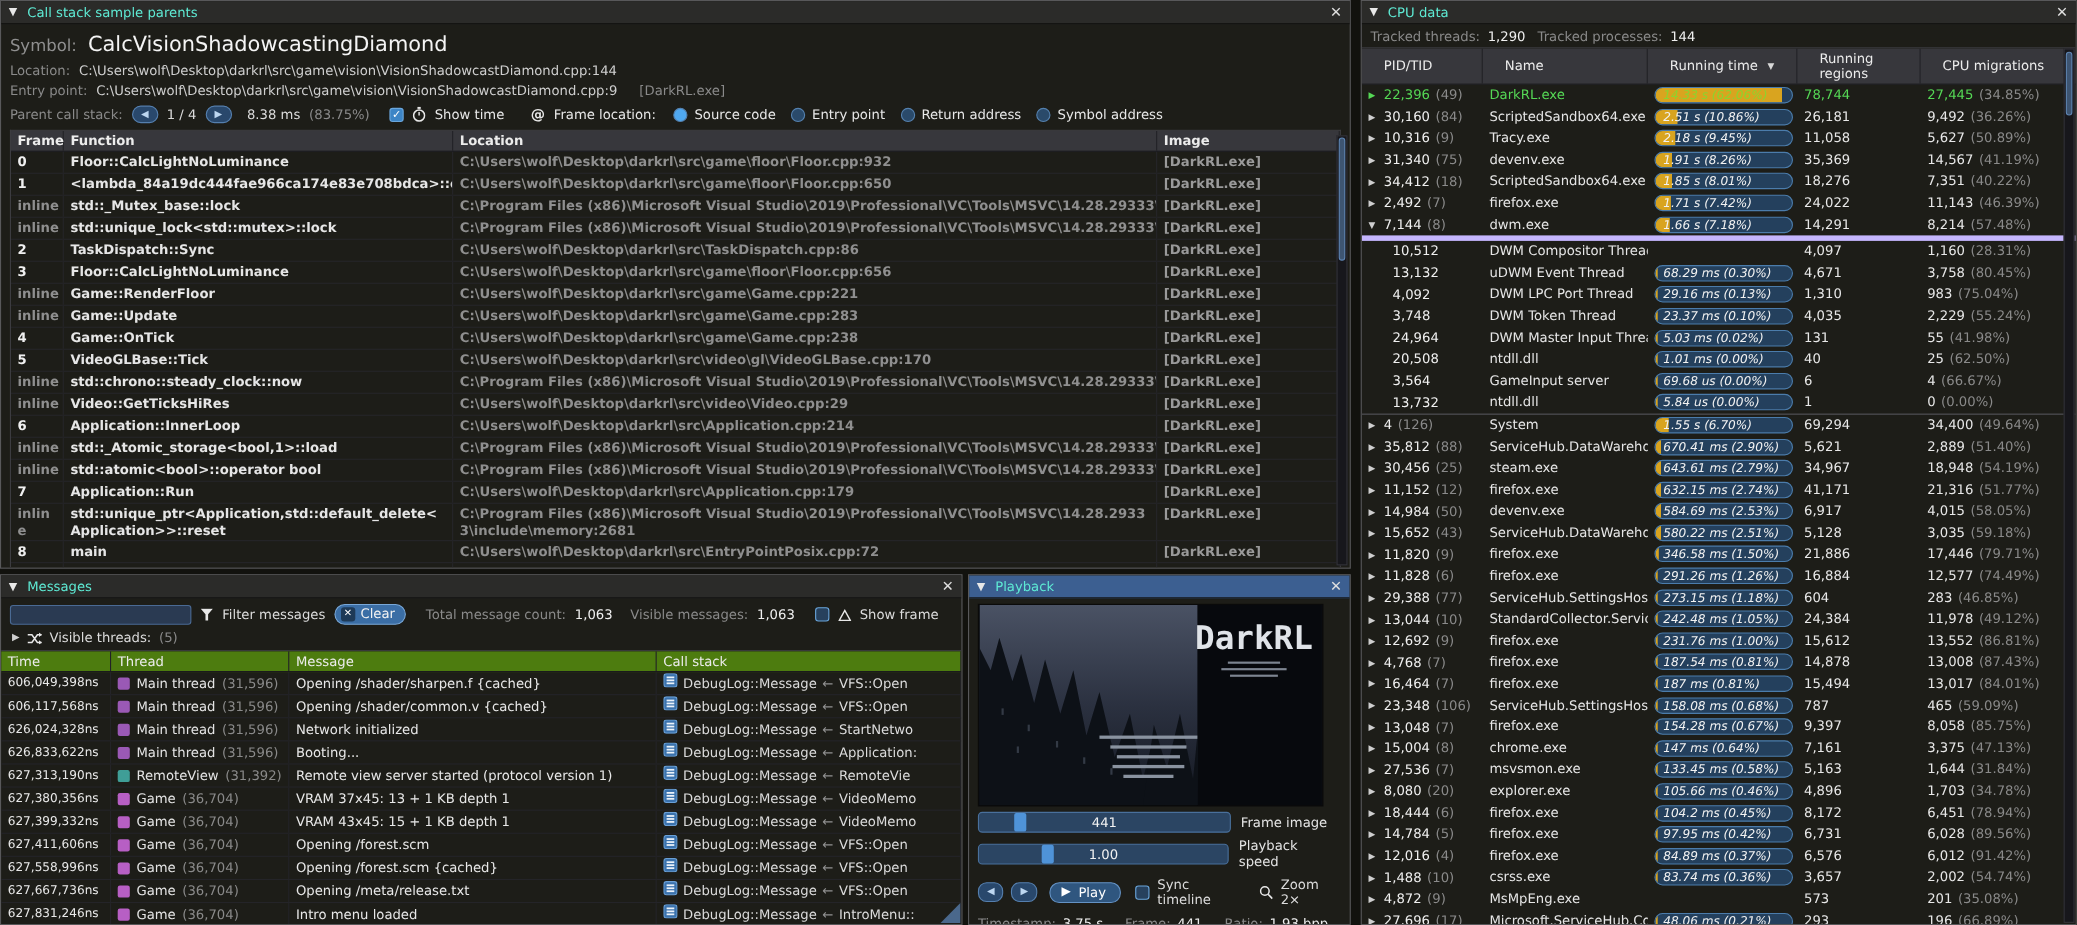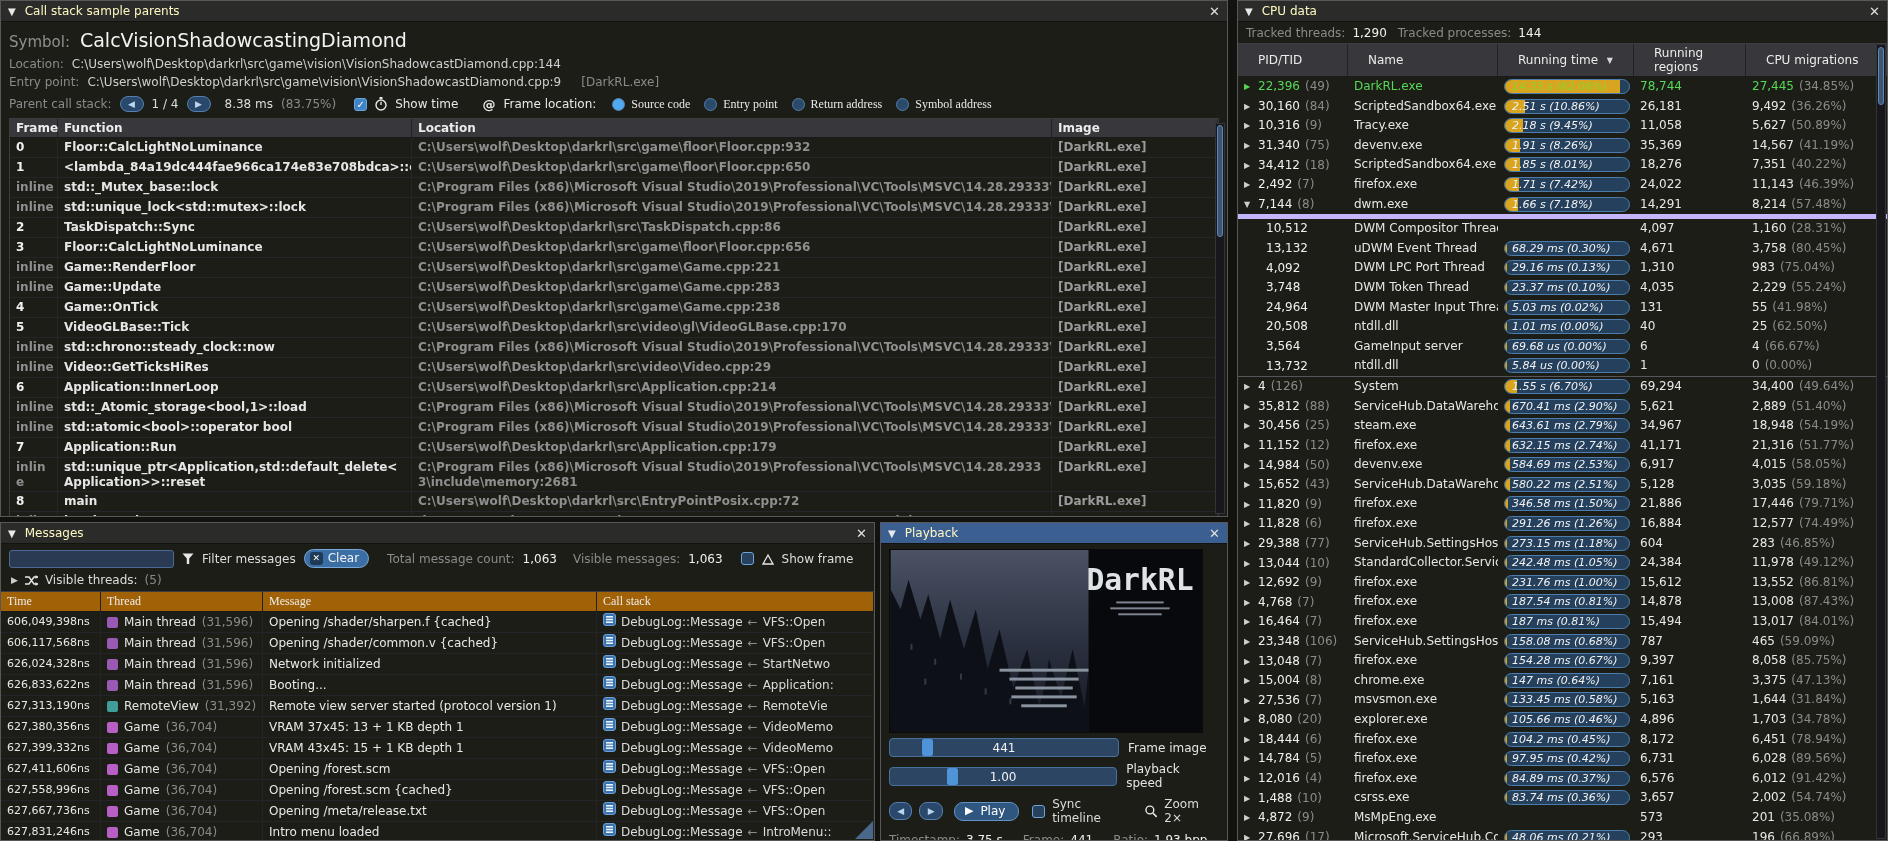--- a/index.html
+++ b/index.html
@@ -12,21 +12,21 @@
 
   .panel { position:absolute; background:#1d1d18; border:1px solid #58585a; display:flex; flex-direction:column; overflow:hidden; }
   #p-callstack { left:0; top:0; width:1228px; height:517px; }
   #p-messages  { left:0; top:522px; width:875px; height:319px; }
   #p-playback  { left:880px; top:522px; width:348px; height:319px; }
   #p-cpu       { left:1237px; top:0; width:651px; height:841px; }
 
   .titlebar { flex:none; height:21px; background:#2b2b29; border-bottom:1px solid #121210; display:flex; align-items:center; gap:9px; padding:0 7px; }
   #p-playback .titlebar { background:#3c5f91; }
   .titlebar .tri { font-size:10px; color:#e8e8e8; }
-  .titlebar .t { color:#fef9c3; }
+  .titlebar .t { color:#5eead4; }
   .titlebar .x { margin-left:auto; color:#e0e0e0; font-size:13px; cursor:default; }
 
   
   .cs-body { flex:1; padding:4px 8px 0 8px; display:flex; flex-direction:column; overflow:hidden; position:relative; }
   .sym-line { display:flex; align-items:baseline; gap:10px; margin:3px 0 4px 0; }
   .sym-label { color:#8f8f8f; font-size:15px; }
   .sym-value { color:#f4f4f4; font-size:19px; }
   .info-line { display:flex; gap:8px; margin:2px 0; }
   .info-label { color:#8a8a8a; }
   .info-value { color:#cfcfcf; }
@@ -64,21 +64,21 @@
   .filter-row { flex:none; display:flex; align-items:center; gap:8px; padding:5px 8px 4px 8px; }
   .filter-input { width:165px; height:18px; background:#2a3a52; border:1px solid #4a6a94; border-radius:3px; color:#e8e8e8; font-family:"DejaVu Sans",sans-serif; font-size:11px; padding:0 4px; }
   .clear-btn { display:flex; align-items:center; gap:5px; background:#3b6ea5; border:1px solid #79a8d8; border-radius:10px; padding:1px 9px 2px 5px; color:#f2f2f2; }
   .clear-x { width:13px; height:13px; background:#1e3a57; border-radius:3px; color:#fff; font-size:9px; line-height:12px; text-align:center; }
   .cnt-label { color:#8a8a8a; }
   .cnt-value { color:#f0f0f0; }
   .threads-row { flex:none; display:flex; align-items:center; gap:7px; padding:1px 8px 4px 10px; }
   .exp { color:#cfcfcf; font-size:9px; }
   .msg-table { flex:1; border-top:1px solid #3c3c40; overflow:hidden; }
   .msg-head, .msg-row { display:grid; grid-template-columns:100px 162px 334px 1fr; }
-  .msg-head { background:#a16207; border-bottom:1px solid #1a1a1c;font-family:Liberation Serif, serif; }
+  .msg-head { background:#4d7c0f; border-bottom:1px solid #1a1a1c; }
   .msg-head div { padding:2px 6px; color:#ececec; border-right:1px solid #222226; }
   .msg-row { border-bottom:1px solid #242428; }
   .msg-row > div { padding:1px 6px; height:20px; line-height:18px; white-space:nowrap; overflow:hidden; border-right:1px solid #242428; }
   .m-time { color:#e8e8e8; font-size:11px; }
   .m-thread { display:flex; align-items:center; gap:6px; }
   .swatch { flex:none; width:11px; height:11px; border-radius:2px; }
   .m-tname { color:#e4e4e4; }
   .m-tcount { color:#8a8a8a; }
   .m-msg { color:#e8e8e8; }
   .m-cs { display:flex; align-items:center; gap:5px; }
@@ -159,21 +159,21 @@
         <span class="pct">(83.75%)</span>
         <span class="chk" style="margin-left:10px;">✓</span>
         <svg width="12" height="14" viewBox="0 0 12 14">
             <rect x="4.5" y="0" width="3" height="2" fill="#e8e8e8"></rect>
             <circle cx="6" cy="8" r="5" fill="none" stroke="#e8e8e8" stroke-width="1.4"></circle>
             <line x1="6" y1="8" x2="6" y2="4.8" stroke="#e8e8e8" stroke-width="1.3"></line>
           </svg>
         <span class="rlabel">Show time</span>
         <span class="at" style="margin-left:8px;">@</span>
         <span class="rlabel">Frame location:</span>
-        <span id="radio-group" style="display:flex;align-items:center;gap:6px;font-family:Liberation Serif, serif;">
+        <span id="radio-group" style="display:flex;align-items:center;gap:6px;">
             <span class="radio sel"></span>
             <span class="rlabel">Source code</span>
             <span class="radio"></span>
             <span class="rlabel">Entry point</span>
             <span class="radio"></span>
             <span class="rlabel">Return address</span>
             <span class="radio"></span>
             <span class="rlabel">Symbol address</span>
           </span>
       </div>

